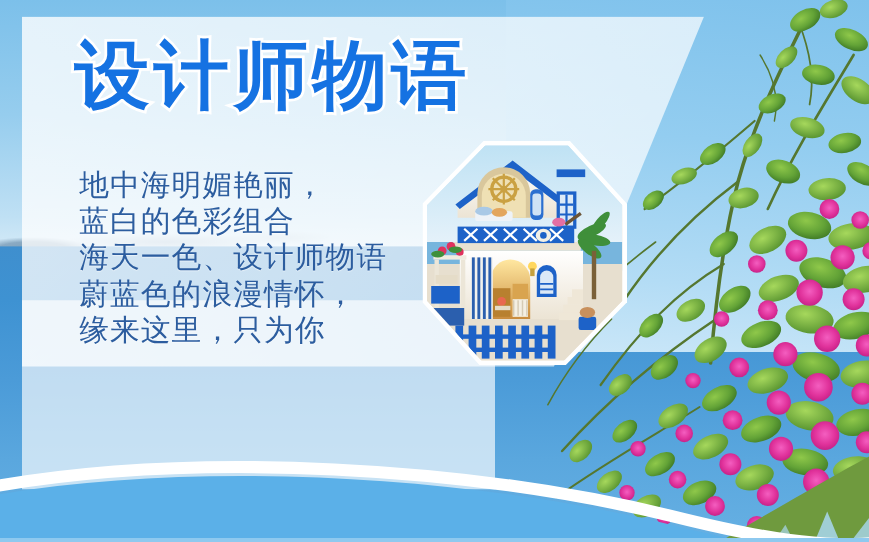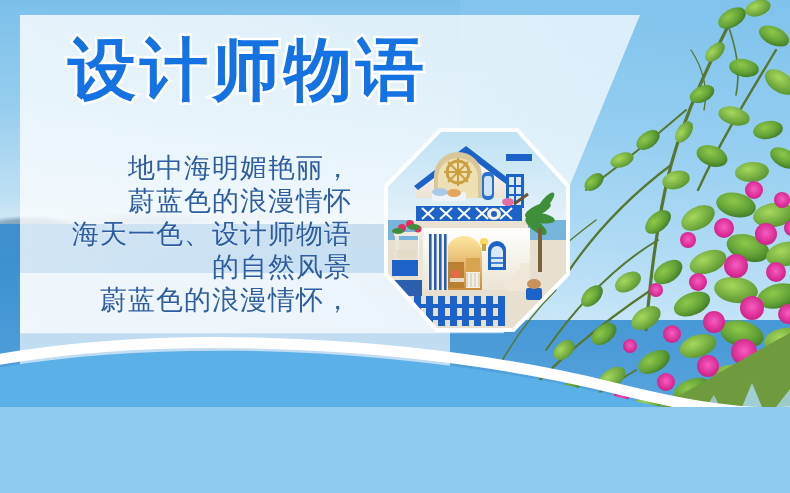--- a/index.html
+++ b/index.html
@@ -3,21 +3,21 @@
 <meta charset="utf-8">
 <title>设计师物语</title>
 <style>
   html,body{margin:0;padding:0;}
   body{
     width:790px;height:493px;overflow:hidden;
     font-family:"Liberation Serif","DejaVu Serif",serif;
     background:#8ec9ef;
   }
   .banner{
-    position:relative;width:790px;height:407px;overflow:hidden;
+    position:relative;width:790px;height:489px;overflow:hidden;
     background:#9fd2f2;
   }
 
   
   .bg-sky{
     position:absolute;left:0;top:0;width:790px;height:232px;
     background:linear-gradient(180deg,#7cc0ea 0%,#96cdee 45%,#bfe0f4 85%,#d8ecf8 100%);
   }
   .bg-coast{
     position:absolute;left:0;top:196px;width:300px;height:36px;
@@ -75,21 +75,21 @@
   }
 
   
   .copy{
     position:absolute;left:72px;top:152px;
     font-family:"Liberation Serif","DejaVu Serif",serif;
     font-size:27px;line-height:33px;
     color:#2c5d9f;letter-spacing:1px;
     text-shadow:0 1px 1px rgba(255,255,255,.55);
   }
-  .copy .line{white-space:nowrap;text-align:right;}
+  .copy .line{white-space:nowrap;}
 
   
   .photo-wrap{
     position:absolute;left:384px;top:128px;width:186px;height:204px;
     -webkit-clip-path:polygon(30% 0,72% 0,100% 28%,100% 72%,70% 100%,28% 100%,0 72%,0 28%);
     clip-path:polygon(30% 0,72% 0,100% 28%,100% 72%,70% 100%,28% 100%,0 72%,0 28%);
     background:#ffffff;
   }
   .photo{
     position:absolute;left:4px;top:4px;width:178px;height:196px;
@@ -245,24 +245,24 @@
     </svg>
   </div>
 
   <div class="panel"></div>
   <div class="panel-lower"></div>
 
   <div class="title">设计师物语</div>
 
   <div class="copy">
     <div class="line">地中海明媚艳丽，</div>
-    <div class="line">蔚蓝色的浪漫情怀</div>
+    <div class="line">蓝白的色彩组合</div>
     <div class="line">海天一色、设计师物语</div>
-    <div class="line">的自然风景</div>
     <div class="line">蔚蓝色的浪漫情怀，</div>
+    <div class="line">缘来这里，只为你</div>
   </div>
 
   <div class="photo-wrap">
     <div class="photo">
       <svg width="178" height="196" viewBox="0 0 178 196" xmlns="http://www.w3.org/2000/svg">
         <defs>
           <linearGradient id="wall" x1="0" y1="0" x2="0" y2="1">
             <stop offset="0%" stop-color="#ffffff"></stop>
               <stop offset="100%" stop-color="#ece4d4"></stop>
           </linearGradient>

